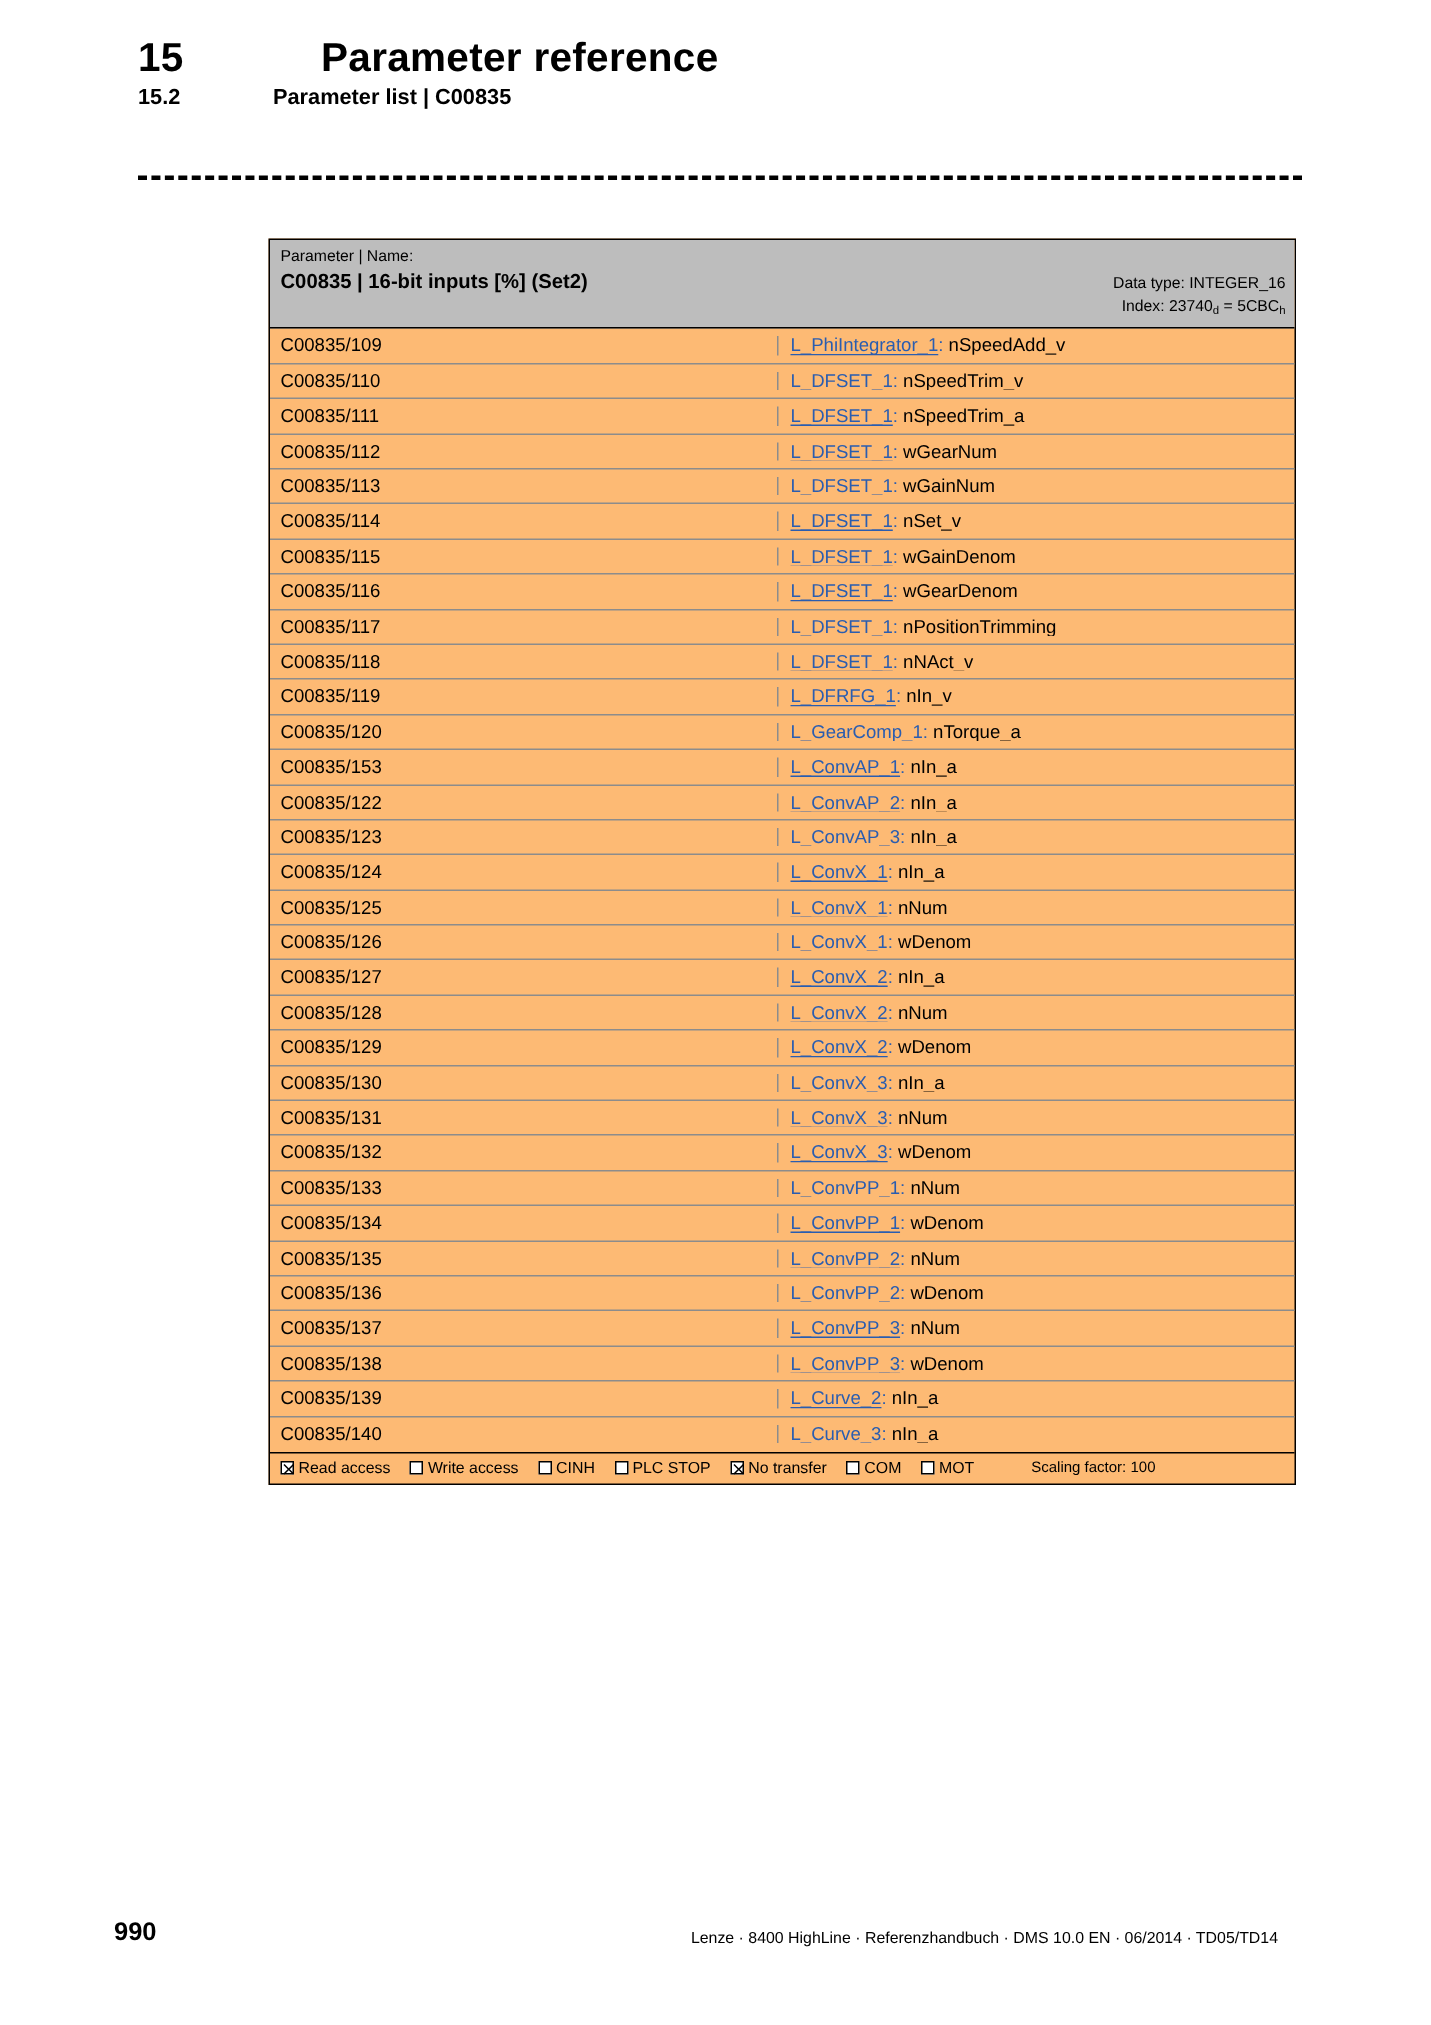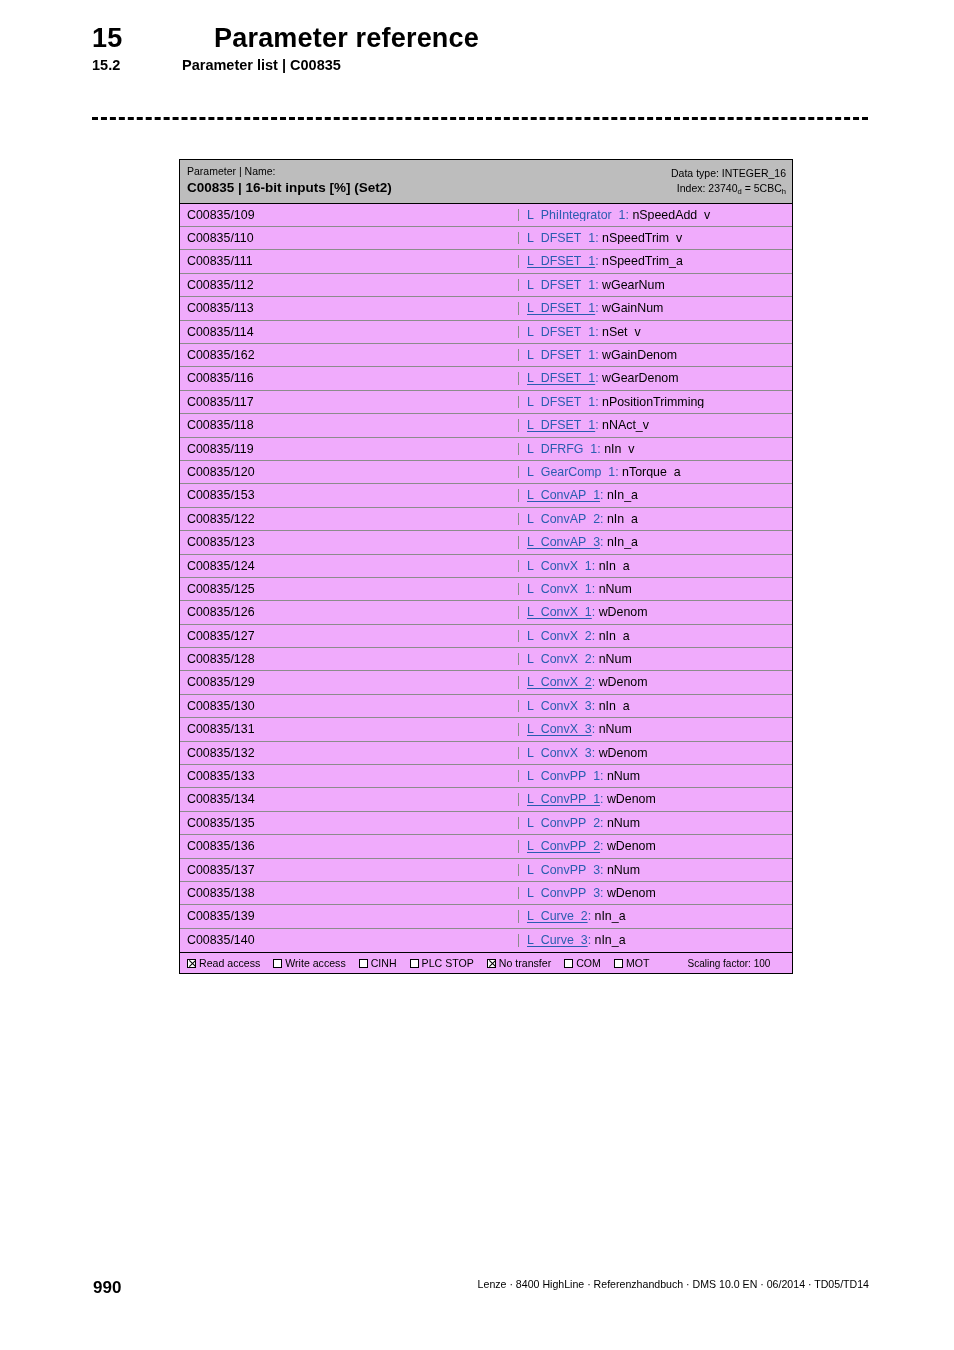--- a/index.html
+++ b/index.html
@@ -64,24 +64,24 @@
     width: 776px;
     height: 0;
     border-top: 3px dashed #000000;
   }
 
   
   .param-table {
     position: absolute;
     left: 179px;
     top: 159px;
-    width: 614px;
+    width: 685px;
     border: 1.6px solid #000000;
     box-sizing: border-box;
-    background: #f0abfc;
+    background: #fdba74;
   }
 
   .table-head {
     background: #bdbdbd;
     display: flex;
     justify-content: space-between;
     align-items: flex-start;
     padding: 5px 6px 6px 7px;
     border-bottom: 1.6px solid #000000;
     box-sizing: border-box;
@@ -95,20 +95,21 @@
     font-size: 13.5px;
     font-weight: bold;
     line-height: 1.3;
     margin-top: 1px;
   }
   .head-right {
     text-align: right;
     font-size: 10.5px;
     line-height: 1.45;
     padding-top: 1px;
+    margin-top: 16px;
   }
   .head-right sub {
     font-size: 7.6px;
     vertical-align: baseline;
     position: relative;
     bottom: -2px;
   }
 
   .rows {
     display: block;
@@ -194,26 +195,26 @@
   .cb.checked::before { transform: rotate(45deg); }
   .cb.checked::after  { transform: rotate(-45deg); }
   .scaling {
     margin-left: 25px;
     font-size: 10px;
   }
 
   
   .page-footer {
     position: absolute;
-    left: 93px;
+    left: 76px;
     top: 1278px;
     width: 776px;
     display: flex;
     justify-content: space-between;
-    align-items: flex-start;
+    align-items: flex-end;
   }
   .folio {
     font-size: 17px;
     font-weight: bold;
   }
   .imprint {
     font-size: 10.6px;
   }
 </style>
 </head>
@@ -264,21 +265,21 @@
       </div>
       <div class="param-row">
         <div class="cell-code">C00835/113</div>
         <div class="cell-target"><span class="fb-link">L_DFSET_1</span><span class="member-sep">: </span><span class="member-name">wGainNum</span></div>
       </div>
       <div class="param-row">
         <div class="cell-code">C00835/114</div>
         <div class="cell-target"><span class="fb-link">L_DFSET_1</span><span class="member-sep">: </span><span class="member-name">nSet_v</span></div>
       </div>
       <div class="param-row">
-        <div class="cell-code">C00835/162</div>
+        <div class="cell-code">C00835/115</div>
         <div class="cell-target"><span class="fb-link">L_DFSET_1</span><span class="member-sep">: </span><span class="member-name">wGainDenom</span></div>
       </div>
       <div class="param-row">
         <div class="cell-code">C00835/116</div>
         <div class="cell-target"><span class="fb-link">L_DFSET_1</span><span class="member-sep">: </span><span class="member-name">wGearDenom</span></div>
       </div>
       <div class="param-row">
         <div class="cell-code">C00835/117</div>
         <div class="cell-target"><span class="fb-link">L_DFSET_1</span><span class="member-sep">: </span><span class="member-name">nPositionTrimming</span></div>
       </div>

